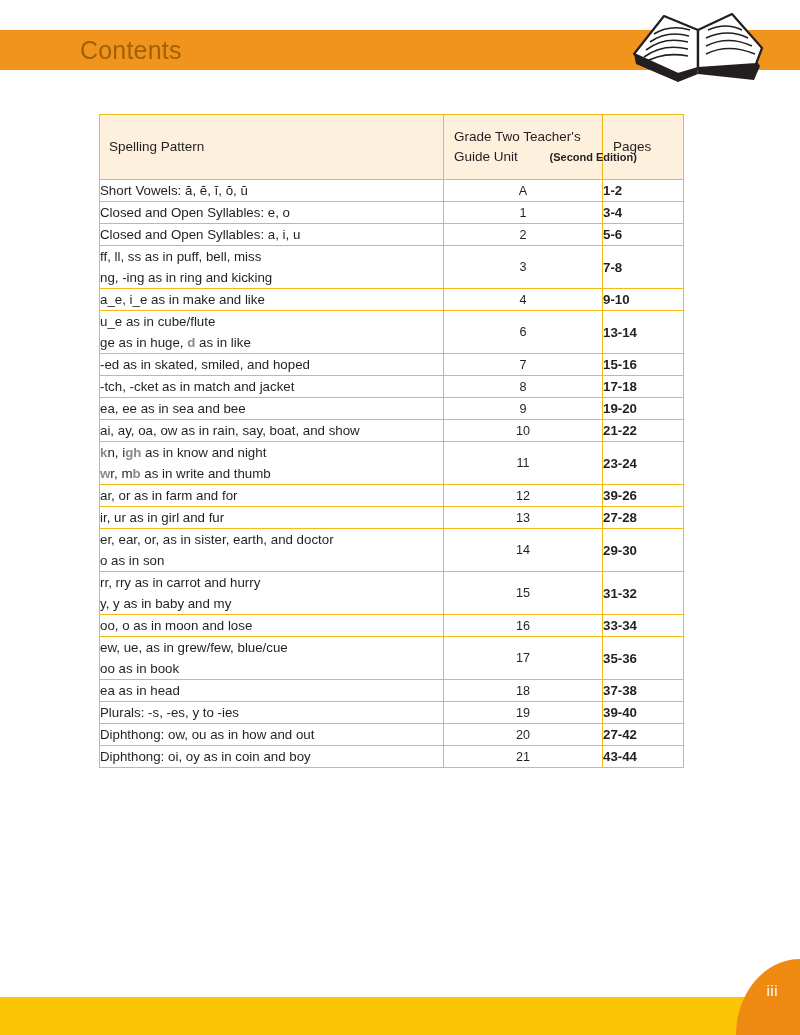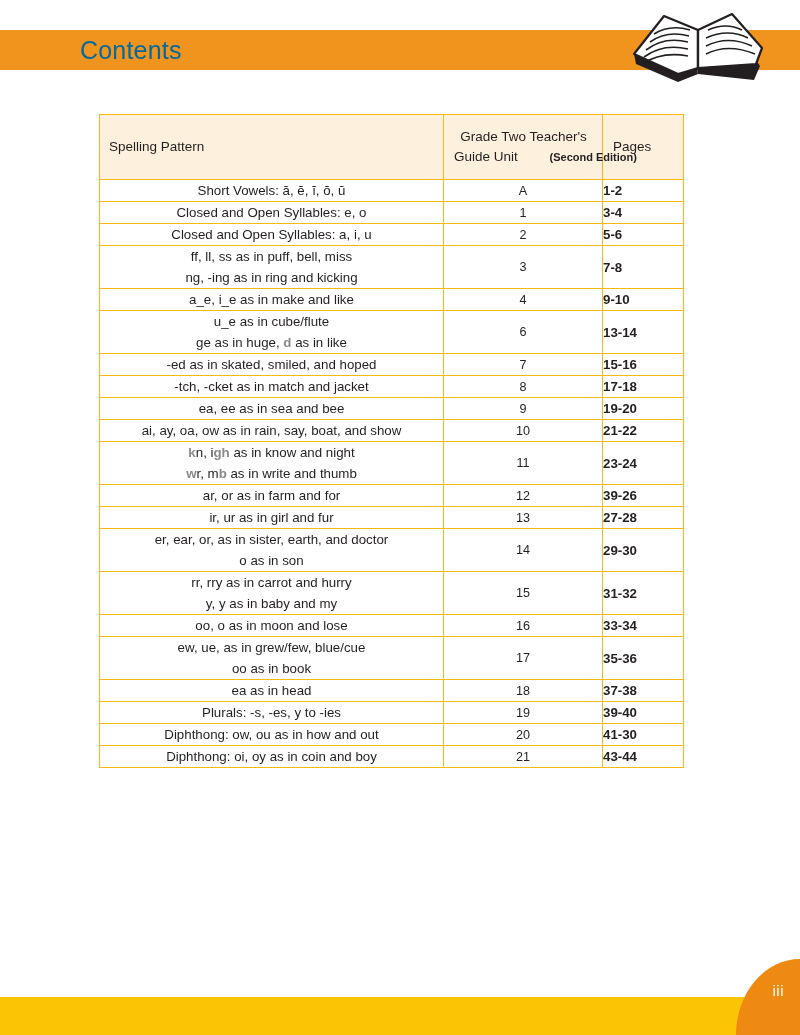--- a/index.html
+++ b/index.html
@@ -25,21 +25,21 @@
     background: #F0941E;
   }
   .header-title {
     position: absolute;
     left: 80px;
     top: 30px;
     height: 40px;
     line-height: 40px;
     font-size: 25px;
     font-weight: 400;
-    color: #0369a1;
+    color: #a16207;
     letter-spacing: 0.2px;
     white-space: nowrap;
   }
   .book-icon {
     position: absolute;
     left: 620px;
     top: 8px;
     width: 150px;
     height: 84px;
   }
@@ -94,21 +94,21 @@
     font-size: 12.6px;
     padding: 6px 4px;
   }
   .cell-pages {
     text-align: left;
     font-size: 13.3px;
     font-weight: 700;
     padding: 6px 0 6px 10px;
     margin-top: 27px;
   }
-  .line { display: block; white-space: nowrap; text-align: center; }
+  .line { display: block; white-space: nowrap; }
   b.pat { font-weight: 400; }
   .silent { color: #8a8a8a; font-weight: 700; }
 
   
   .footer-band {
     position: absolute;
     left: 0;
     bottom: 0;
     width: 800px;
     height: 38px;
@@ -118,21 +118,21 @@
     position: absolute;
     right: 0;
     bottom: 0;
     width: 64px;
     height: 76px;
     background: #EE8A12;
     border-top-left-radius: 64px 76px;
   }
   .footer-page-number {
     position: absolute;
-    right: 16px;
+    right: 22px;
     bottom: 36px;
     color: #ffffff;
     font-size: 15px;
     font-weight: 400;
     letter-spacing: 0.5px;
   }
 </style>
 </head>
 <body>
 
@@ -326,21 +326,21 @@
           <span class="line"><span>Plurals: </span><b class="pat">-s</b><span>, </span><b class="pat">-es</b><span>, </span><b class="pat">y</b><span> to </span><b class="pat">-ies</b></span>
         </td>
         <td class="cell-unit">19</td>
         <td class="cell-pages">39-40</td>
       </tr>
       <tr>
         <td class="cell-pattern">
           <span class="line"><span>Diphthong: </span><b class="pat">ow</b><span>, </span><b class="pat">ou</b><span> as in how and out</span></span>
         </td>
         <td class="cell-unit">20</td>
-        <td class="cell-pages">41-30</td>
+        <td class="cell-pages">27-42</td>
       </tr>
       <tr>
         <td class="cell-pattern">
           <span class="line"><span>Diphthong: </span><b class="pat">oi</b><span>, </span><b class="pat">oy</b><span> as in coin and boy</span></span>
         </td>
         <td class="cell-unit">21</td>
         <td class="cell-pages">43-44</td>
       </tr>
     </tbody>
 </table>

